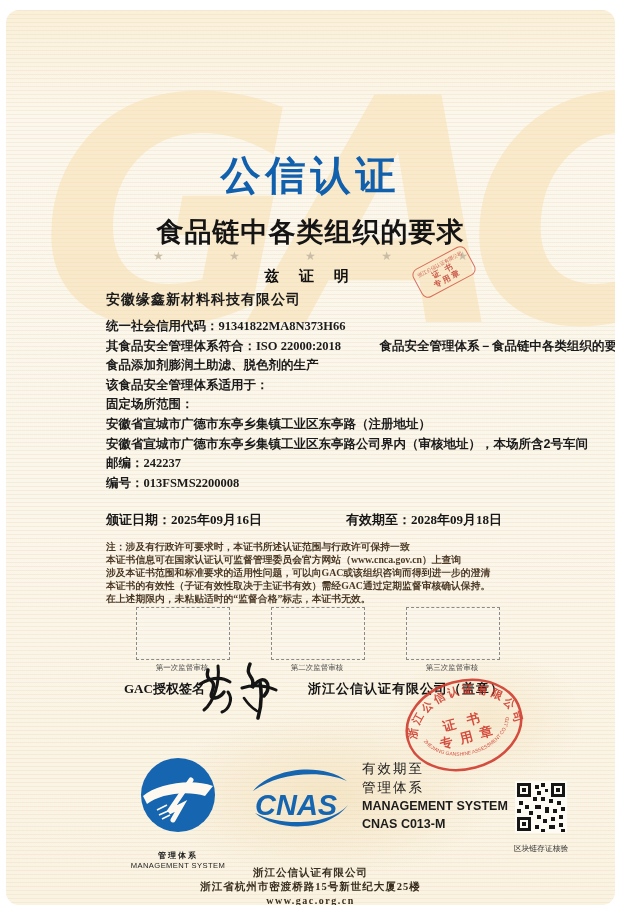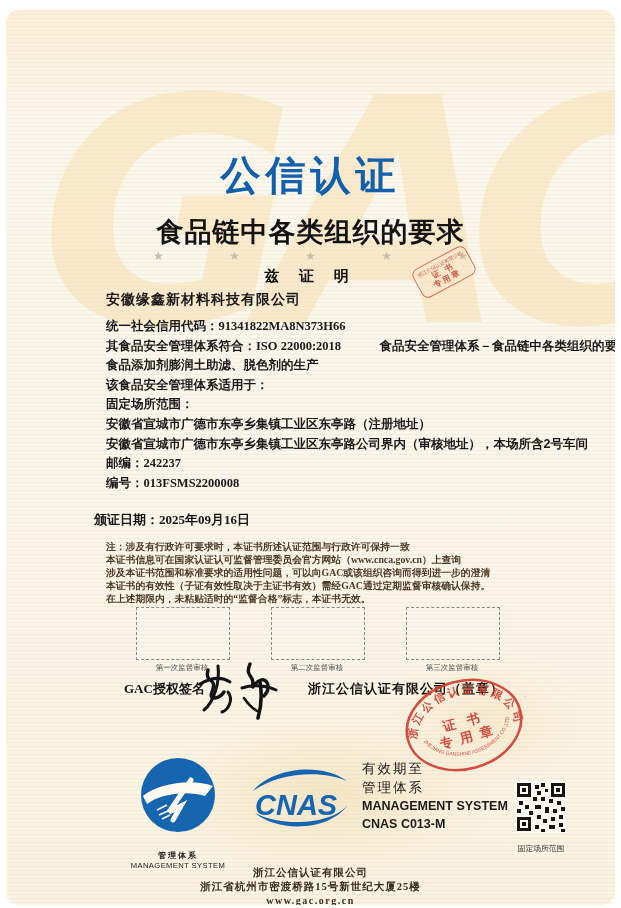--- a/index.html
+++ b/index.html
@@ -26,21 +26,21 @@
     border-radius:7px;padding:3px 1px;text-align:center;color:#c64a3c;opacity:.9;}
   .corner-stamp .s1{font-size:5px;letter-spacing:0;line-height:6px;}
   .corner-stamp .s2{font-size:8px;font-weight:bold;line-height:9px;letter-spacing:2px;}
   
   .content{left:100px;top:281px;width:450px;color:#1b1b1b;}
   .company{font-size:14px;font-weight:bold;letter-spacing:1px;margin-bottom:9px;}
   .bline{height:19.6px;font-size:12.5px;white-space:nowrap;}
   .bline .lb{font-weight:bold;}
   .bline .val{font-family:"Liberation Serif",serif;font-weight:bold;}
   .bline .sfx{font-weight:bold;margin-left:35px;}
-  .dates{left:88px;top:501px;display:flex;gap:84px;font-size:13px;font-weight:bold;color:#161616;}
+  .dates{left:100px;top:501px;display:flex;gap:84px;font-size:13px;font-weight:bold;color:#161616;}
   .dates .val{font-family:"Liberation Serif",serif;}
   .note{left:100px;top:531px;width:440px;font:bold 9.8px "Liberation Serif",serif;line-height:12.9px;color:#4c3a26;}
   
   .audit-box{top:597px;width:92px;height:51px;border:1px dashed #8a8a8a;background:rgba(255,255,255,.15);}
   .audit-label{top:653px;width:94px;text-align:center;font:7.5px "Liberation Serif",serif;color:#4a4a4a;}
   
   .sig-label{left:118px;top:670px;font:bold 13px "Liberation Serif",serif;color:#151515;}
   .sig-company{left:302px;top:670px;font:bold 13px "Liberation Serif",serif;color:#151515;letter-spacing:1px;}
   .sig-svg{left:188px;top:648px;}
   .oval-stamp{left:394px;top:664px;transform:rotate(-15deg);opacity:.88;}
@@ -88,20 +88,21 @@
     <div class="bline"><span class="lb">该食品安全管理体系适用于：</span></div>
     <div class="bline"><span class="lb">固定场所范围：</span></div>
     <div class="bline"><span class="lb">安徽省宣城市广德市东亭乡集镇工业区东亭路（注册地址）</span></div>
     <div class="bline"><span class="lb">安徽省宣城市广德市东亭乡集镇工业区东亭路公司界内（审核地址），本场所含2号车间</span></div>
     <div class="bline"><span class="lb">邮编：</span><span class="val">242237</span></div>
     <div class="bline"><span class="lb">编号：</span><span class="val">013FSMS2200008</span></div>
   </div>
 
   <div class="abs dates">
     <div><span>颁证日期：</span><span class="val">2025年09月16日</span></div>
+    <div><span>有效期至：</span><span class="val">2028年09月18日</span></div>
   </div>
 
   <div class="abs note">
     <div>注：涉及有行政许可要求时，本证书所述认证范围与行政许可保持一致</div>
     <div>本证书信息可在国家认证认可监督管理委员会官方网站（www.cnca.gov.cn）上查询</div>
     <div>涉及本证书范围和标准要求的适用性问题，可以向GAC或该组织咨询而得到进一步的澄清</div>
     <div>本证书的有效性（子证有效性取决于主证书有效）需经GAC通过定期监督审核确认保持。</div>
     <div>在上述期限内，未粘贴适时的“监督合格”标志，本证书无效。</div>
   </div>
 
@@ -199,19 +200,19 @@
         <rect x="28" y="38" width="4" height="4"></rect>
         <rect x="36" y="36" width="4" height="4"></rect>
         <rect x="44" y="34" width="4" height="4"></rect>
       <rect x="20" y="44" width="4" height="4"></rect>
         <rect x="26" y="48" width="4" height="3"></rect>
         <rect x="34" y="44" width="6" height="4"></rect>
         <rect x="44" y="42" width="4" height="4"></rect>
         <rect x="46" y="48" width="4" height="3"></rect>
     </g>
   </svg>
-  <div class="abs qr-cap">固定场所范围</div>
+  <div class="abs qr-cap">区块链存证核验</div>
 
   <div class="abs center f1">浙江公信认证有限公司</div>
   <div class="abs center f2">浙江省杭州市密渡桥路15号新世纪大厦25楼</div>
   <div class="abs center f3">www.gac.org.cn</div>
 
 </div>
 
 </body></html>

